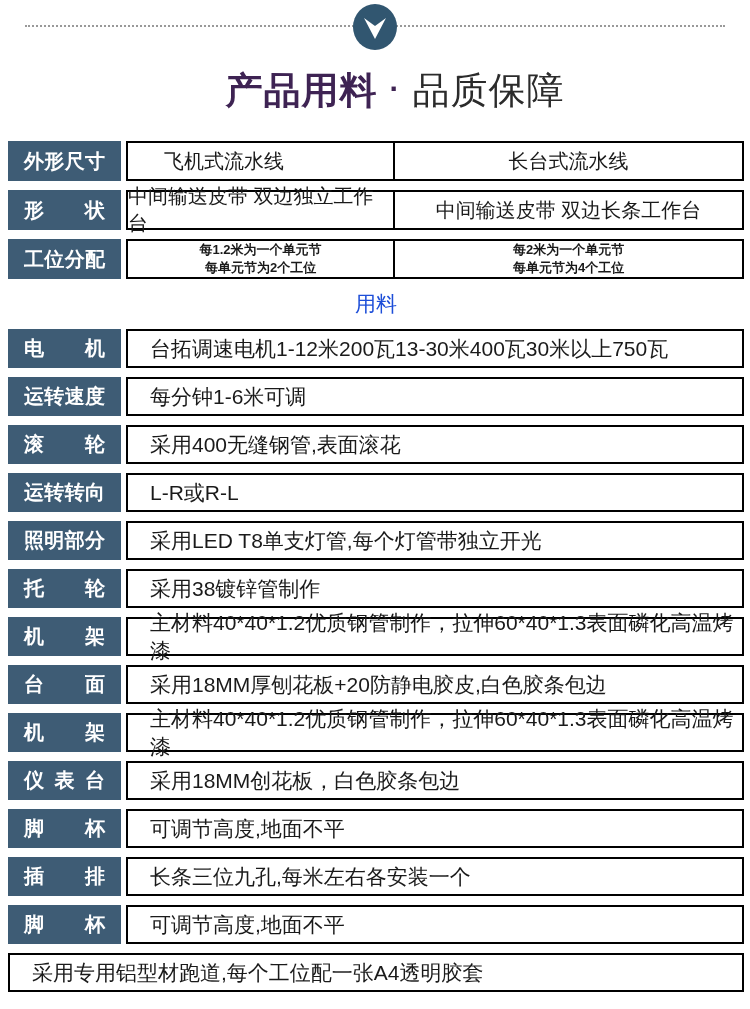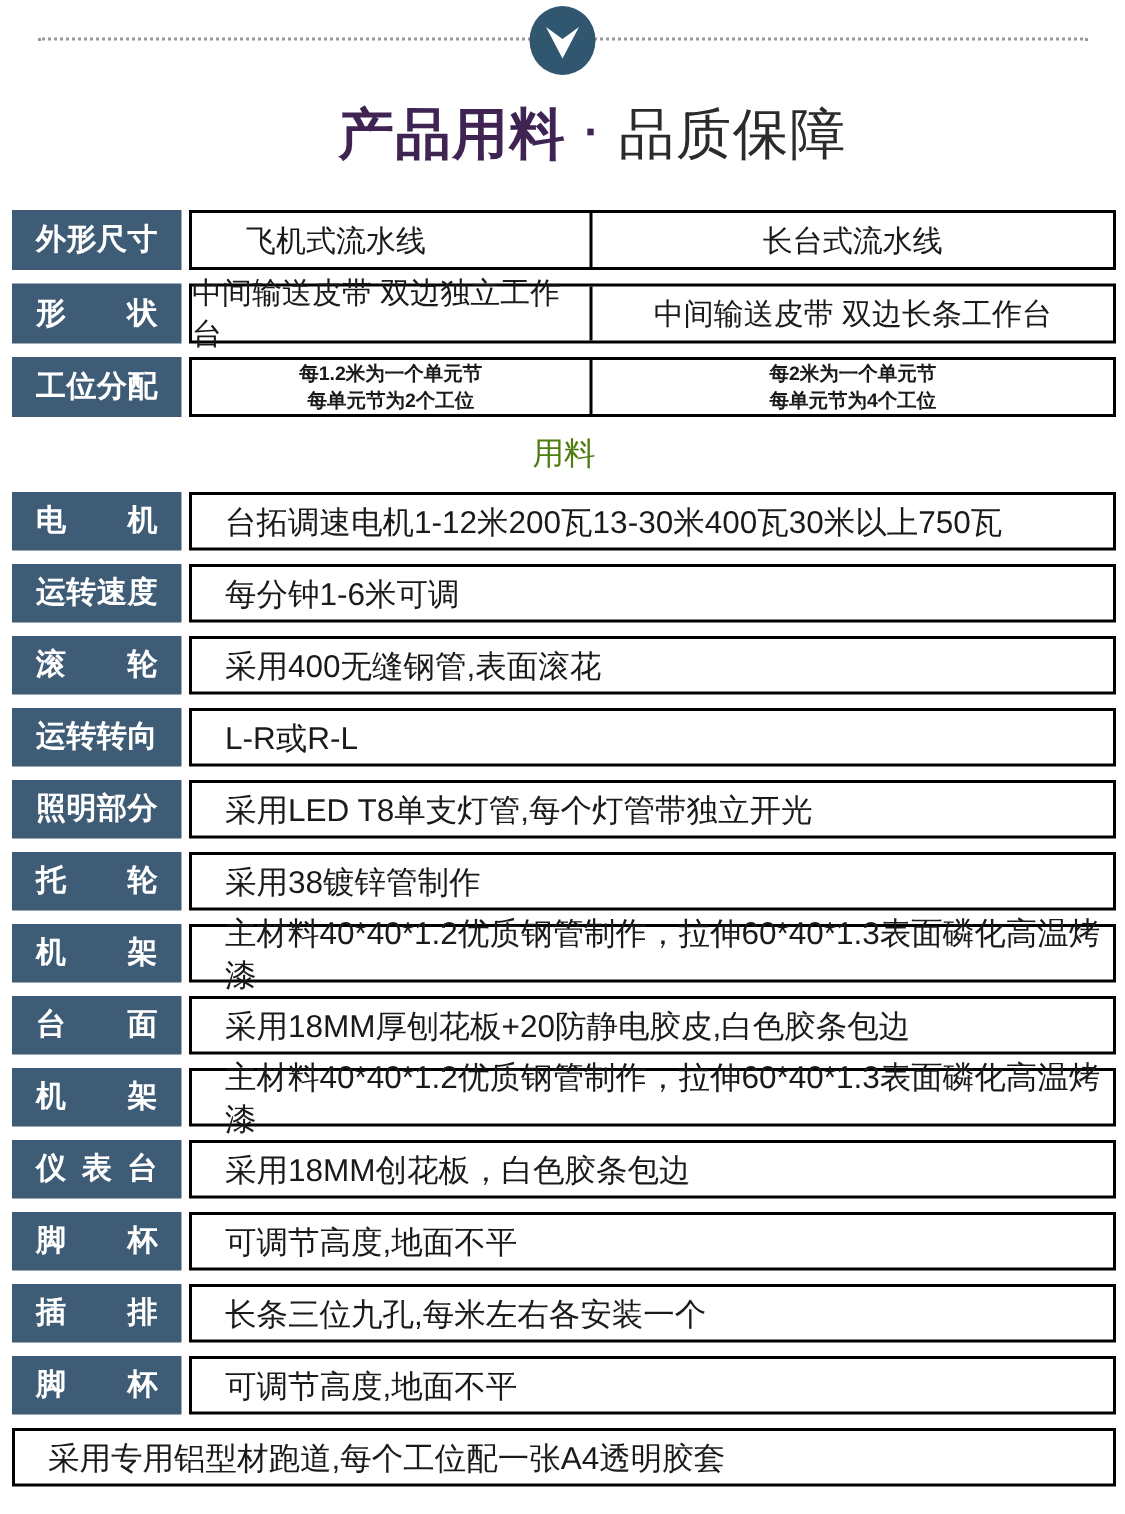--- a/index.html
+++ b/index.html
@@ -53,21 +53,21 @@
     align-items:center;justify-content:center;
     font-size:20px;box-sizing:border-box;
   }
   .cell.col1{width:43.5%;border-right:2px solid #000;}
   .cell.col2{flex:1;}
   .cell.align-left{align-items:flex-start;padding-left:36px;}
   .cell.small{font-size:13px;font-weight:600;line-height:1.35;}
   .mat-value{font-size:21px;padding-left:22px;}
   
   .section-header{
-    text-align:center;font-size:21px;color:#4d7c0f;
+    text-align:center;font-size:21px;color:#1d4ed8;
     margin:10px 0;line-height:30px;font-weight:500;
   }
 </style>
 </head>
 <body>
 
 <div class="hero">
   <div class="dotted-line"></div>
   <div class="badge">
     <svg width="44" height="46" viewBox="0 0 44 46">

